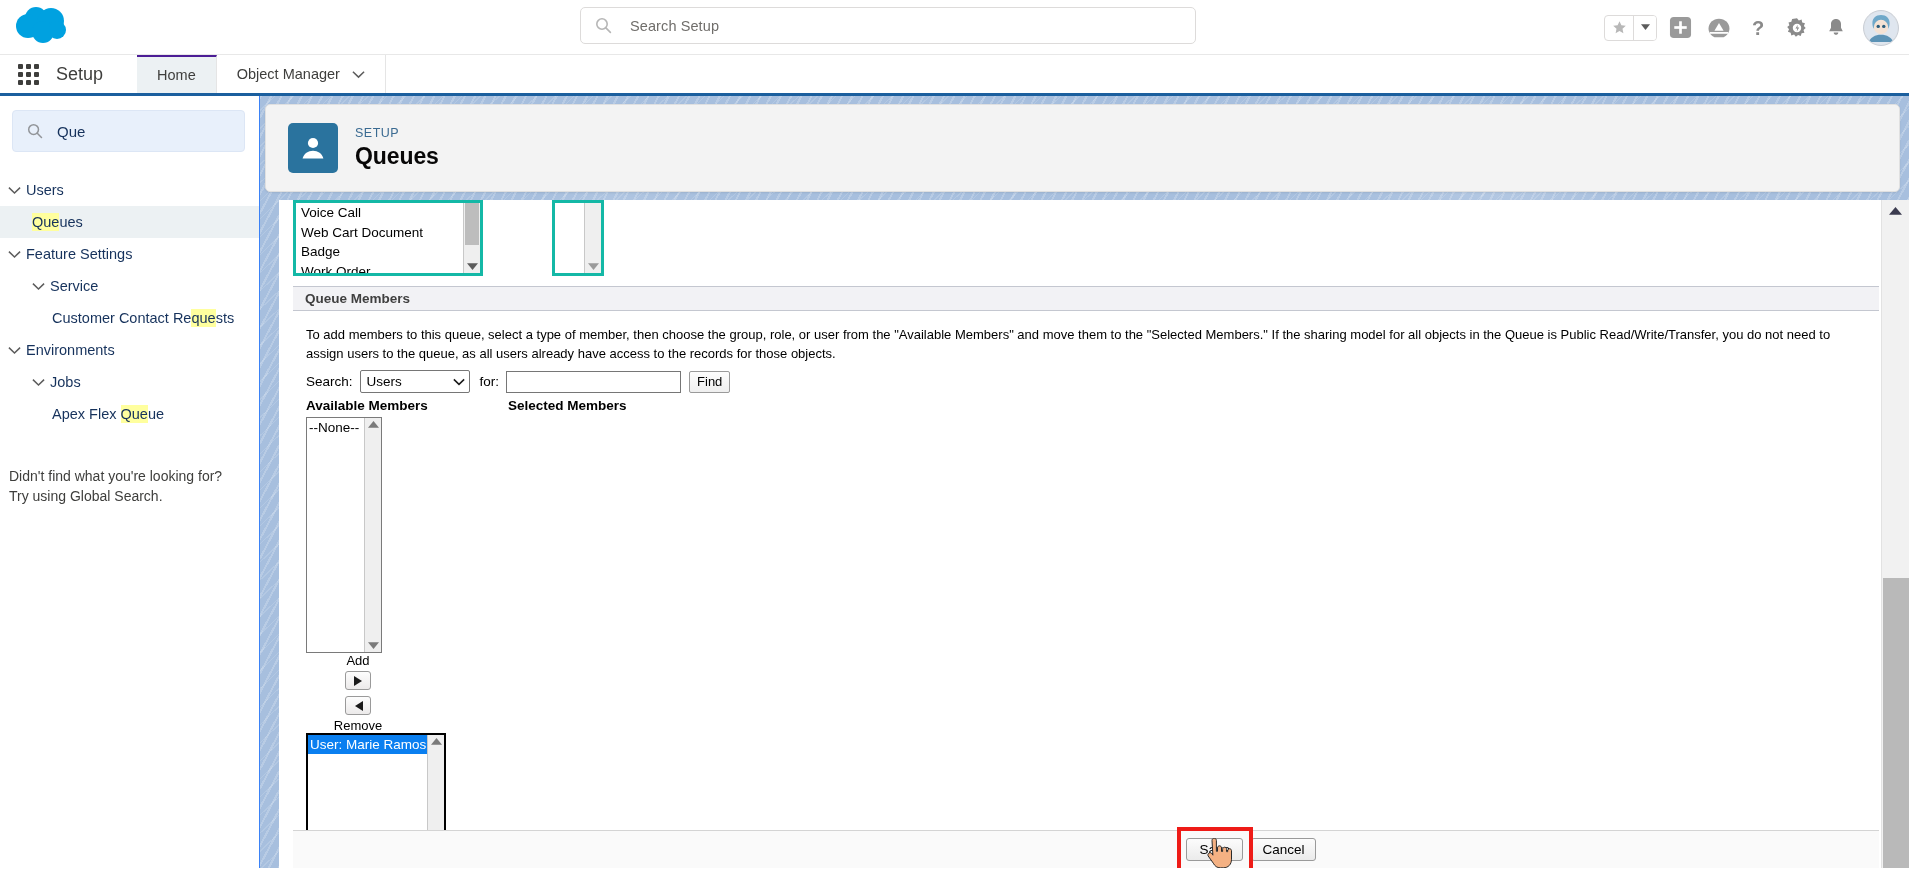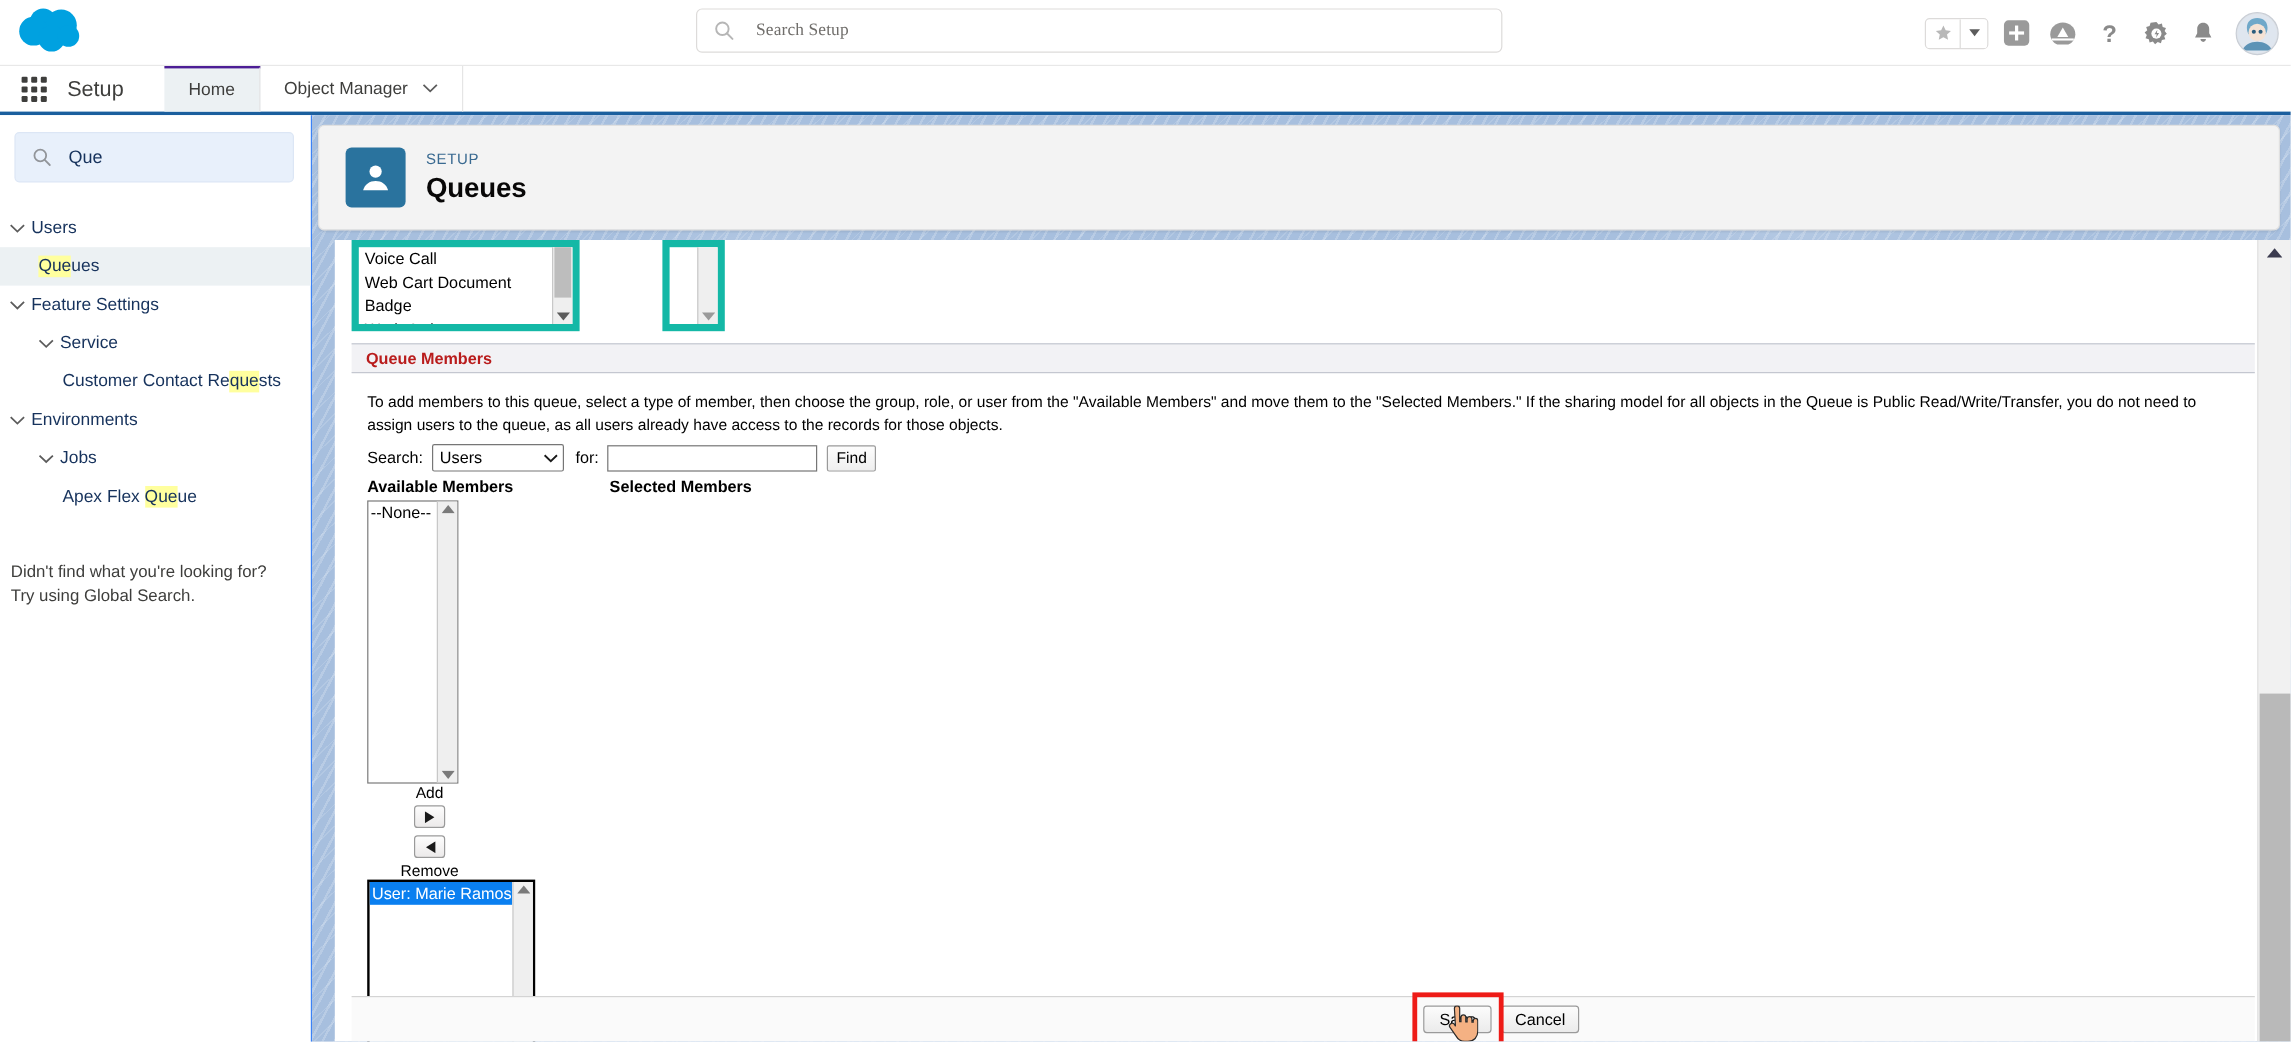--- a/index.html
+++ b/index.html
@@ -19,21 +19,21 @@
     border-bottom: 1px solid #e8e8e8;
   }
   .sf-cloud-logo {
     position: absolute;
     left: 14px; top: 4px;
     width: 62px; height: 44px;
   }
   .global-search-wrap {
     position: absolute;
     left: 580px; top: 7px;
-    width: 672px; height: 37px; font-family: Liberation Serif, serif;
+    width: 616px; height: 37px;
   }
   .global-search {
     width: 100%; height: 100%;
     border: 1px solid #dddbda;
     border-radius: 5px;
     background: #fff;
     display: flex; align-items: center;
     padding-left: 14px;
   }
   .global-search .gs-icon { margin-right: 18px; opacity: .62; display:flex; }
@@ -189,21 +189,21 @@
     font-size: 13px; color: #000;
   }
 
   
   .top-pick-row {
     position: absolute;
     left: 14px; top: 0; height: 80px; width: 100%;
   }
   .pick-box {
     position: absolute;
-    border: 6px solid #14b8a6;
+    border: 3px solid #14b8a6;
     background: #fff;
     display: flex;
   }
   .pick-box .pb-list {
     flex: 1 1 auto; padding: 0 0 0 5px;
     overflow: hidden;
   }
   .pick-box .pb-opt {
     font-size: 13.5px; line-height: 19.5px; color: #000;
     font-family: "Liberation Sans", sans-serif;
@@ -228,21 +228,21 @@
   .section-bar {
     position: absolute; left: 14px; right: 2px; top: 86px;
     height: 25px;
     background: #f2f2f5;
     border-top: 1px solid #c4c7d0;
     border-bottom: 1px solid #c4c7d0;
     display: flex; align-items: center;
     padding-left: 12px;
   }
   .section-bar .st {
-    font-size: 13.5px; font-weight: bold; color: #b91c1c;
+    font-size: 13.5px; font-weight: bold; color: #404040;
   }
 
   .help-text {
     position: absolute; left: 27px; top: 125px; right: 40px;
     font-size: 13px; line-height: 19px; color: #000;
   }
 
   .search-row {
     position: absolute; left: 27px; top: 170px;
     display: flex; align-items: center; gap: 0;

